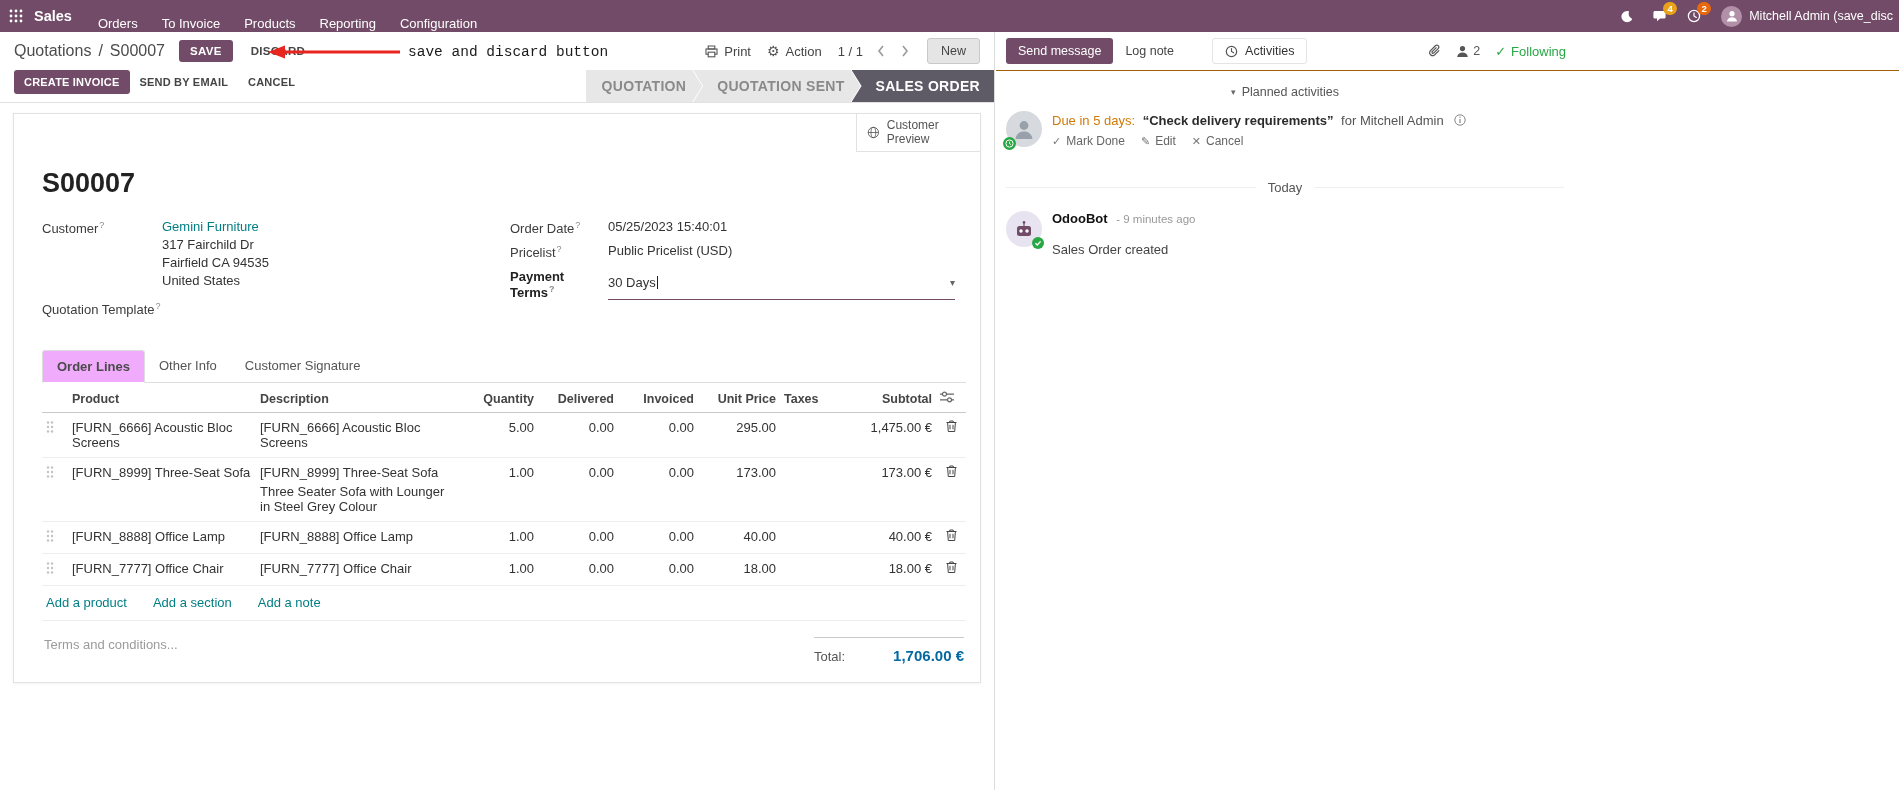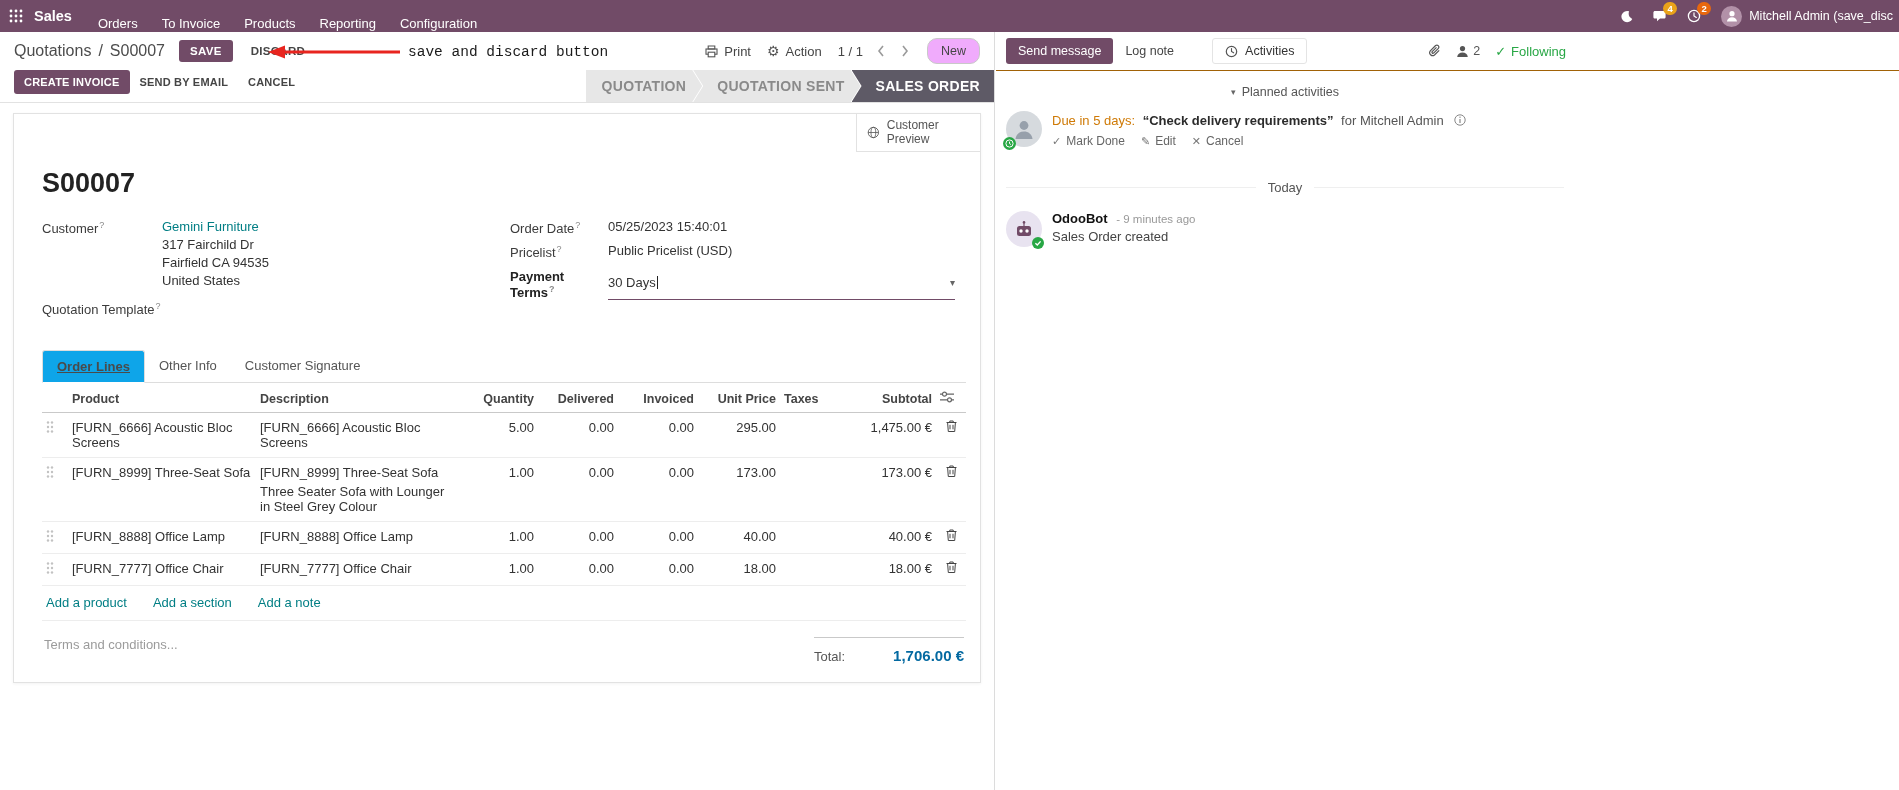--- a/index.html
+++ b/index.html
@@ -41,21 +41,21 @@
 
   .annotation { position:absolute; left:268px; top:12px; display:flex; align-items:center; gap:8px; pointer-events:none;font-family:Liberation Mono, monospace; }
   .ann-text { font-size:14.5px; color:#1a1a1a; white-space:nowrap; }
 
   .bc-right { margin-left:auto; display:flex; align-items:center; gap:16px; }
   .tool { display:flex; align-items:center; gap:6px; color:#454545; font-size:13px; cursor:pointer; }
   .gear-glyph { font-size:14px; color:#555; line-height:1; }
   .pager-group { display:flex; align-items:center; gap:12px; }
   .pager { color:#454545; }
   .chev { cursor:pointer; display:flex; align-items:center; padding:2px; }
-  .btn-new { background:#f0abfc; border:1px solid #c9c9c9; color:#454545; font-size:12.5px; padding:5px 13px; border-radius:10px; }
+  .btn-new { background:#e5e5e5; border:1px solid #c9c9c9; color:#454545; font-size:12.5px; padding:5px 13px; border-radius:3px; }
 
   .statusbar { height:33px; display:flex; align-items:flex-start; padding-left:14px; border-bottom:1px solid #e2e2e2; position:relative; }
   .btn-invoice { background:#714B67; color:#fff; font-size:11px; font-weight:700; padding:6px 10px; border-radius:3px; letter-spacing:.2px; }
   .btn-flat { color:#454545; font-size:11px; font-weight:700; padding:6px 10px; letter-spacing:.2px; }
   .pipeline { position:absolute; right:0; top:0; height:32px; display:flex; }
   .stage { height:32px; line-height:32px; font-size:14px; font-weight:600; letter-spacing:.3px; color:#8a8a8a;
     background:#e7e7e7; padding:0 16px 0 24px; margin-left:-9px; cursor:pointer;
     clip-path:polygon(0 0, calc(100% - 10px) 0, 100% 50%, calc(100% - 10px) 100%, 0 100%, 10px 50%); }
   .stage.first { clip-path:polygon(0 0, calc(100% - 10px) 0, 100% 50%, calc(100% - 10px) 100%, 0 100%); margin-left:0; padding-left:16px; }
   .stage.active { background:#5e5a66; color:#fff;
@@ -83,21 +83,21 @@
   .fv { color:#333; }
   .pt-row label { font-weight:700; color:#222; }
   .pt-input { flex:1; max-width:347px; display:flex; align-items:center; border-bottom:1px solid #714B67;
     padding-bottom:2px; cursor:text; }
   .pt-cursor { display:inline-block; width:1px; height:13px; background:#222; margin-left:1px; }
   .pt-caret { margin-left:auto; color:#666; font-size:10px; cursor:pointer; }
 
   .tabs { display:flex; border-bottom:1px solid #ddd; margin-top:26px; }
   .tab { padding:8px 14px; color:#555; font-size:13px; cursor:pointer; }
   .tab.active { border:1px solid #ddd; border-bottom:1px solid #fff; margin-bottom:-1px;
-    border-radius:3px 3px 0 0; font-weight:700; color:#4a4a4a; background:#0ea5e9;text-decoration:underline; }
+    border-radius:3px 3px 0 0; font-weight:700; color:#4a4a4a; background:#f0abfc; }
 
   table.lines { width:100%; border-collapse:collapse; font-size:13px; }
   table.lines th { font-weight:700; color:#454545; text-align:left; padding:8px 4px 6px;
     border-bottom:1px solid #c9c9c9; font-size:12.5px; white-space:nowrap; }
   table.lines th.num, table.lines td.num { text-align:right; }
   table.lines td { padding:7px 4px; border-bottom:1px solid #ededed; vertical-align:top; color:#333; }
   .c-handle { width:26px; } .c-product { width:188px; } .c-qty { width:78px; } .c-del { width:80px; }
   .c-inv { width:80px; } .c-price { width:82px; } .c-tax { width:56px; } .c-sub { width:100px; } .c-trash { width:30px; }
   .handle { cursor:grab; display:inline-block; }
   .desc2 { margin-top:4px; }
@@ -150,21 +150,21 @@
   .glyph { color:#777; font-size:11px; }
 
   .day-divider { display:flex; align-items:center; gap:12px; color:#555; margin:24px 10px 10px; font-size:13px; }
   .day-divider::before, .day-divider::after { content:""; flex:1; height:1px; background:#efefef; }
 
   .message { display:flex; gap:10px; padding:6px 10px; }
   .msg-av-circle { width:36px; height:36px; border-radius:50%; background:#e8e3f0; display:flex;
     align-items:center; justify-content:center; overflow:hidden; }
   .msg-author { font-weight:700; color:#111; font-size:13px; cursor:pointer; }
   .msg-time { color:#999; font-size:11.5px; margin-left:5px; }
-  .msg-body { margin-top:3px; color:#444; }
+  .msg-body { margin-top:16px; color:#444; }
 </style>
 </head>
 <body>
 
 <div class="topbar">
   <div class="apps-btn">
     <svg width="14" height="14" viewBox="0 0 14 14">
         <g fill="#fff">
           <circle cx="2" cy="2" r="1.4"></circle>
           <circle cx="7" cy="2" r="1.4"></circle>

